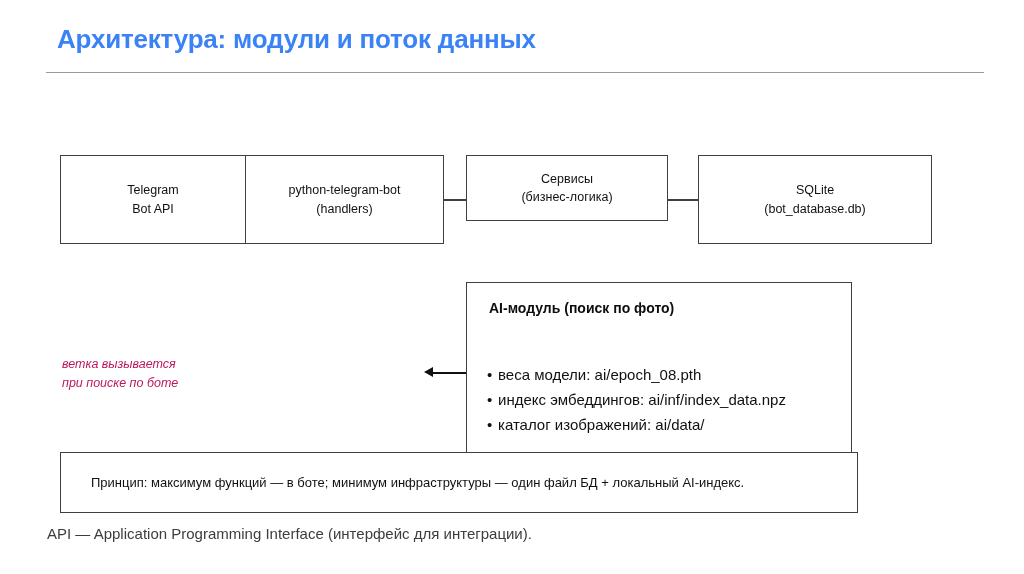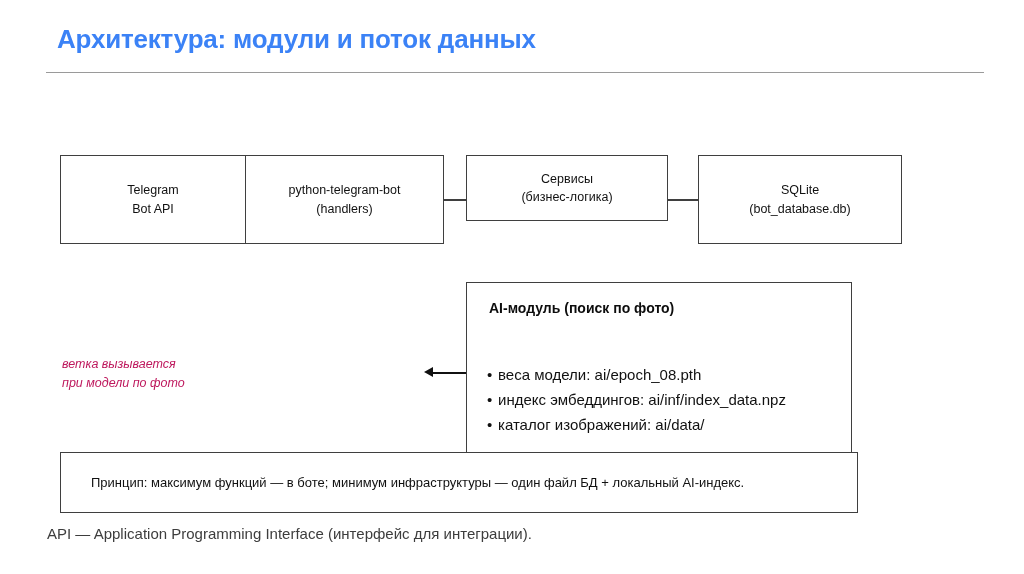--- a/index.html
+++ b/index.html
@@ -52,21 +52,21 @@
     text-align: center;
     font-size: 12.5px;
     line-height: 1.45;
     color: #111111;
   }
 
   
   #box-telegram   { left: 60px;  top: 155px; width: 186px; height: 89px; }
   #box-ptb        { left: 245px; top: 155px; width: 199px; height: 89px; }
   #box-services   { left: 466px; top: 155px; width: 202px; height: 66px; }
-  #box-sqlite     { left: 698px; top: 155px; width: 204px; height: 89px; }
+  #box-sqlite     { left: 698px; top: 155px; width: 234px; height: 89px; }
 
   
   .connector {
     position: absolute;
     height: 1.6px;
     background: #3f3f3f;
   }
   #conn-ptb-services { left: 444px; top: 199px; width: 23px; }
   #conn-services-sqlite { left: 668px; top: 199px; width: 31px; }
 
@@ -218,21 +218,21 @@
       <li>индекс эмбеддингов: ai/inf/index_data.npz</li>
       <li>каталог изображений: ai/data/</li>
     </ul>
   </div>
 
   <div id="arrow-line"></div>
   <div id="arrow-head"></div>
 
   <div class="annotation">
     <span>ветка вызывается</span><br>
-    <span>при модели по фото</span>
+    <span>при поиске по боте</span>
   </div>
 
   <div id="banner">
     <div class="banner-text">Принцип: максимум функций — в боте; минимум инфраструктуры — один файл БД + локальный AI-индекс.</div>
   </div>
 
   <div class="footnote">API — Application Programming Interface (интерфейс для интеграции).</div>
 
 </div>
 

